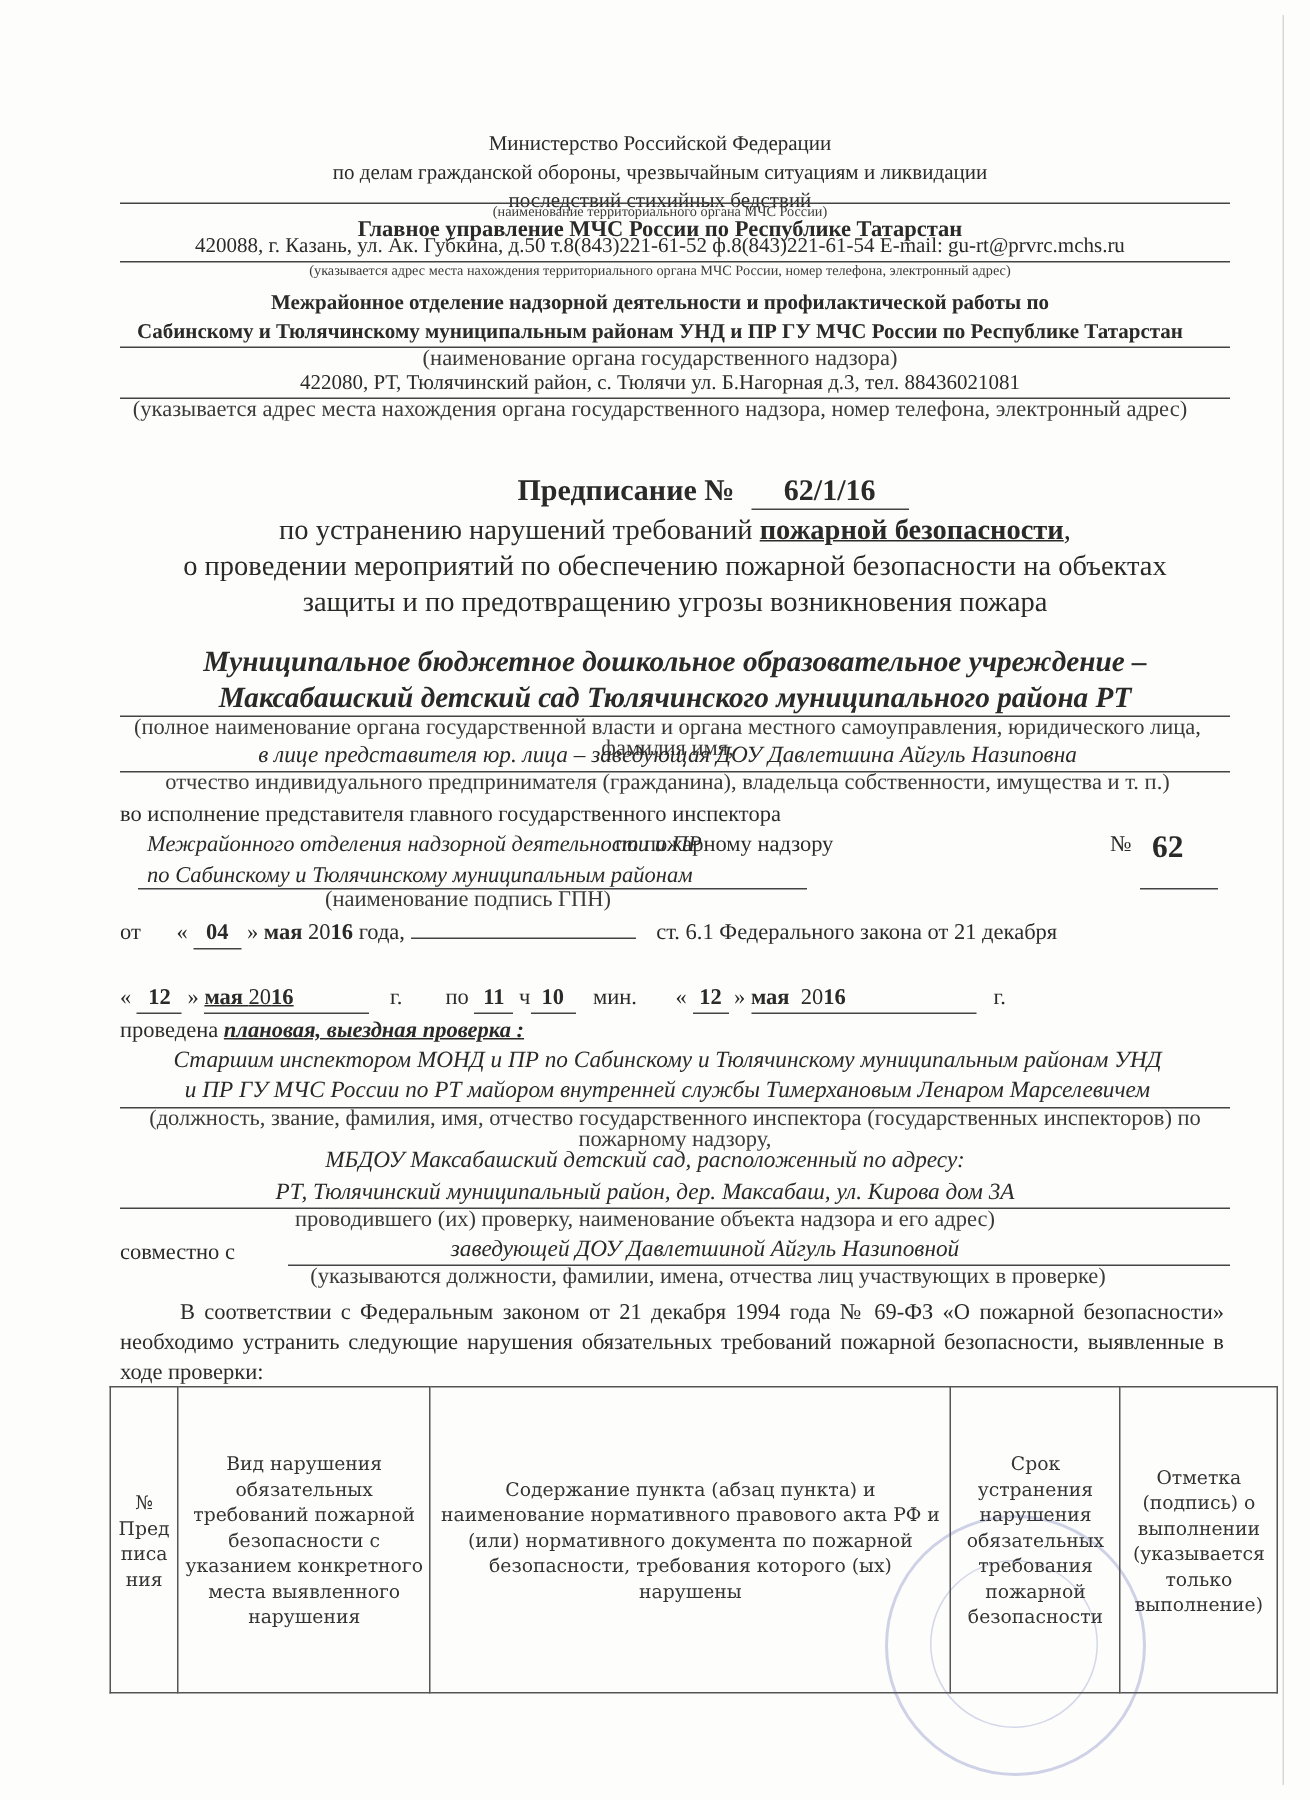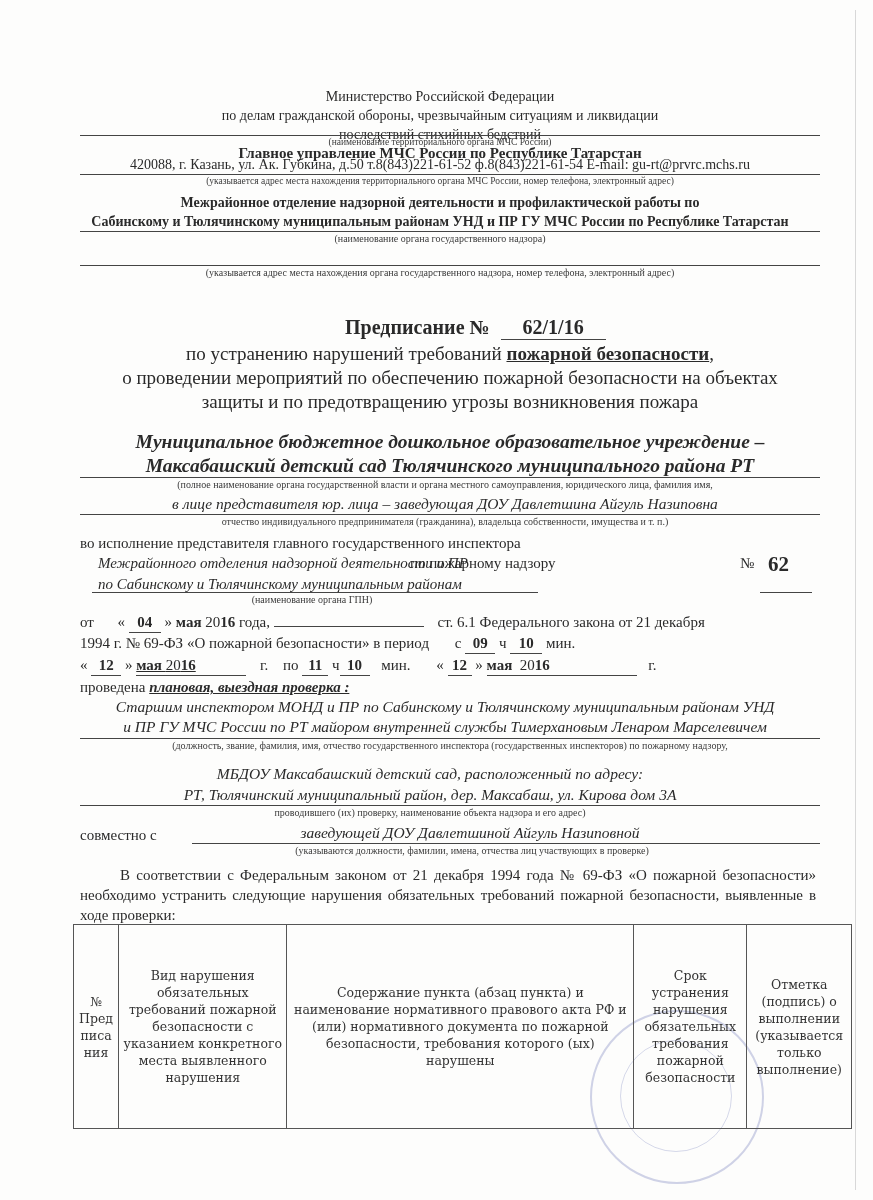--- a/index.html
+++ b/index.html
@@ -6,21 +6,21 @@
   body { width:873px; height:1200px; background:#fdfdfc; position:relative; overflow:hidden;
          font-family:"Liberation Serif", serif; color:#2a2a2a; }
   .page { position:absolute; left:0; top:0; width:873px; height:1200px; }
   .right-edge { position:absolute; left:855px; top:10px; width:1px; height:1180px; background:#d8d8d8; }
   .abs { position:absolute; }
   .c { text-align:center; }
   .hdr { font-size:14px; line-height:19px; }
   .bold { font-weight:bold; }
   .it { font-style:italic; }
   .cap { font-size:9.5px; line-height:12px; color:#3a3a3a; }
-  .cap2 { font-size:10px; line-height:14px; color:#3a3a3a; }
+  .cap2 { font-size:15px; line-height:14px; color:#3a3a3a; }
   .rule { position:absolute; height:1px; background:#444; }
   .title { font-size:20px; font-weight:bold; }
   .sub { font-size:19px; line-height:24px; }
   .org { font-size:19.5px; font-style:italic; font-weight:bold; line-height:24px; }
   .body { font-size:15px; line-height:20px; }
   .bi { font-style:italic; font-weight:bold; }
   .u { text-decoration:underline; }
   .blank { display:inline-block; border-bottom:1px solid #444; text-align:center; font-weight:bold; }
   table.viol { position:absolute; left:73px; top:924px; width:779px; border-collapse:collapse;
                font-family:"DejaVu Serif", serif; font-size:12.5px; line-height:17px; color:#333; }
@@ -49,20 +49,21 @@
   <div class="rule" style="left:80px;top:174px;width:740px;"></div>
   <div class="abs c cap" style="left:80px;top:175px;width:720px;">(указывается адрес места нахождения территориального органа МЧС России, номер телефона, электронный адрес)</div>
 
   <div class="abs c hdr bold" style="left:60px;top:193px;width:760px;">
     <div>Межрайонное отделение надзорной деятельности и профилактической работы по</div>
     <div>Сабинскому и Тюлячинскому  муниципальным районам УНД и ПР ГУ МЧС России по Республике Татарстан</div>
   </div>
   <div class="rule" style="left:80px;top:231px;width:740px;"></div>
   <div class="abs c cap2" style="left:80px;top:232px;width:720px;">(наименование органа государственного надзора)</div>
 
+  <div class="abs c hdr" style="left:80px;top:246px;width:720px;">422080, РТ, Тюлячинский район, с. Тюлячи ул. Б.Нагорная д.3,  тел. 88436021081</div>
   <div class="rule" style="left:80px;top:265px;width:740px;"></div>
   <div class="abs c cap2" style="left:80px;top:266px;width:720px;">(указывается адрес места нахождения органа государственного надзора, номер телефона, электронный адрес)</div>
 
   <div class="abs title" style="left:345px;top:316px;">
     <span>Предписание №</span>
     <span class="blank" style="width:105px;margin-left:6px;">62/1/16</span>
   </div>
   <div class="abs c sub" style="left:100px;top:342px;width:700px;">
     <div><span>по устранению нарушений требований </span><span class="bold u">пожарной безопасности</span><span>,</span></div>
     <div>о проведении мероприятий по обеспечению пожарной безопасности на объектах</div>
@@ -80,48 +81,40 @@
   <div class="abs c cap2" style="left:80px;top:515px;width:730px;">отчество индивидуального предпринимателя (гражданина), владельца собственности, имущества и т. п.)</div>
 
   <div class="abs body" style="left:80px;top:533px;">во исполнение представителя главного государственного инспектора</div>
   <div class="abs body it" style="left:98px;top:553px;">Межрайонного отделения надзорной деятельности и ПР</div>
   <div class="abs body" style="left:410px;top:553px;">по пожарному надзору</div>
   <div class="abs body" style="left:740px;top:553px;">№</div>
   <div class="abs bold" style="left:768px;top:552px;font-size:21px;">62</div>
   <div class="abs body it" style="left:98px;top:574px;">по Сабинскому и Тюлячинскому  муниципальным районам</div>
   <div class="rule" style="left:92px;top:592px;width:446px;"></div>
   <div class="rule" style="left:760px;top:592px;width:52px;"></div>
-  <div class="abs c cap2" style="left:92px;top:593px;width:440px;">(наименование органа ГПН)</div>
+  <div class="abs c cap2" style="left:92px;top:593px;width:440px;">(наименование подпись ГПН)</div>
 
   <div class="abs body" style="left:80px;top:612px;width:740px;white-space:nowrap;">
     <span>от</span>
     <span style="margin-left:20px;">«</span>
     <span class="blank" style="width:32px;">04</span>
     <span>»</span>
     <span class="bold">мая</span>
     <span>20</span><span class="bold">16</span>
     <span>года,</span>
     <span class="blank" style="width:150px;"></span>
     <span style="margin-left:10px;">ст. 6.1 Федерального закона от 21 декабря</span>
   </div>
-  <div class="abs body" style="left:80px;top:633px;white-space:nowrap;">
-    <span>1994 г. № 69-ФЗ «О пожарной безопасности» в период</span>
-    <span style="margin-left:22px;">с</span>
-    <span class="blank" style="width:30px;">09</span>
-    <span>ч</span>
-    <span class="blank" style="width:32px;">10</span>
-    <span>мин.</span>
-  </div>
   <div class="abs body" style="left:80px;top:655px;width:740px;white-space:nowrap;">
     <span>«</span>
     <span class="blank" style="width:30px;">12</span>
     <span>»</span>
     <span class="blank" style="width:110px;text-align:left;text-decoration:underline;"><span>мая</span> <span style="font-weight:normal">20</span><span>16</span></span>
     <span style="margin-left:10px;">г.</span>
-    <span style="margin-left:11px;">по</span>
+    <span style="margin-left:25px;">по</span>
     <span class="blank" style="width:26px;text-align:center;">11</span>
     <span>ч</span><span class="blank" style="width:30px;">10</span>
     <span style="margin-left:8px;">мин.</span>
     <span style="margin-left:22px;">«</span>
     <span class="blank" style="width:24px;">12</span>
     <span>»</span>
     <span class="blank" style="width:150px;text-align:left;"><span>мая</span>&nbsp; <span style="font-weight:normal">20</span><span>16</span></span>
     <span style="margin-left:8px;">г.</span>
   </div>
   <div class="abs body" style="left:80px;top:677px;">

